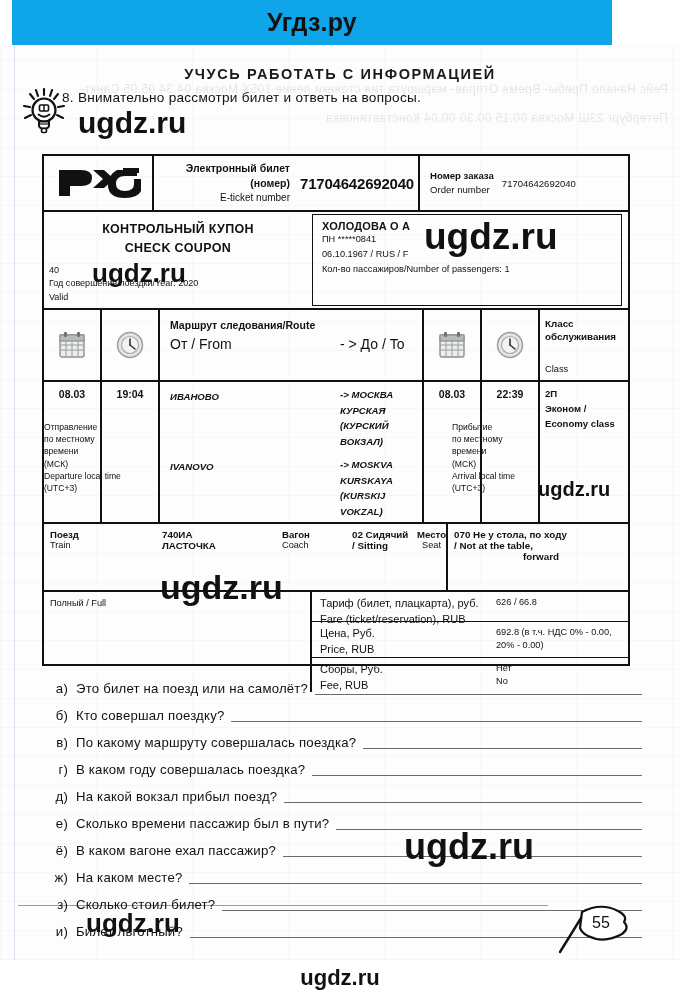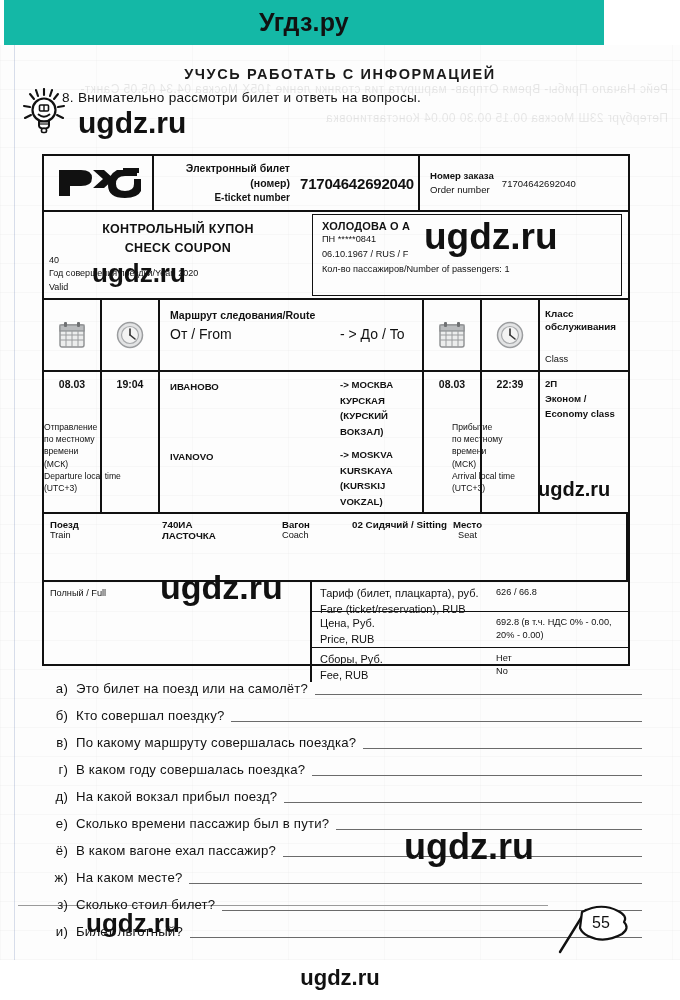--- a/index.html
+++ b/index.html
@@ -7,23 +7,23 @@
     width: 680px; height: 1000px;
     background: #ffffff;
     font-family: "Liberation Sans", sans-serif;
     color: #111;
     overflow: hidden;
   }
   #page { position: relative; width: 680px; height: 1000px; background:#fff; }
 
   
   .site-head {
-    position:absolute; left:4px; top:0; width:600px; height:45px;
+    position:absolute; left:12px; top:0; width:600px; height:45px;
     display:flex; align-items:center; justify-content:center;
-    background:#14b8a6; z-index:40;
+    background:#0ea5e9; z-index:40;
   }
   .site-head .txt { font-size:25px; font-weight:700; letter-spacing:.2px; color:#111; }
 
   .site-foot {
     position:absolute; left:0; bottom:2px; width:680px; height:40px;
     display:flex; align-items:center; justify-content:center; z-index:40;
   }
   .site-foot .txt { font-size:22px; font-weight:700; color:#111; }
 
   
@@ -78,21 +78,21 @@
   .r1 { height:56px; }
   .r1 .logo { width:110px; display:flex; align-items:center; justify-content:center; }
   .r1 .et   { flex:1; display:flex; align-items:center; padding:0 4px 0 10px; gap:10px;}
   .r1 .etlab{ text-align:right; line-height:1.45; }
   .r1 .etnum{ font-size:15px; font-weight:700; letter-spacing:-.2px; white-space:nowrap; }
   .r1 .ord  { width:208px; display:flex; align-items:center; padding-left:10px; gap:8px; }
   .r1 .ordlab{ line-height:1.45; }
   .r1 .ordnum{ font-size:9.5px; white-space:nowrap; }
 
   
-  .r2 { height:88px; }
+  .r2 { height:98px; }
   .r2 .coupon { width:268px; padding:8px 0 0 0; position:relative; }
   .coupon .ttl { text-align:center; font-weight:700; font-size:12.5px; letter-spacing:.3px; line-height:1.55; }
   .coupon .meta { position:absolute; left:5px; bottom:4px; line-height:1.5; font-size:9px; }
   .r2 .pass { flex:1; padding:8px 0 0 10px; position:relative; }
   .pass .nm { font-weight:700; font-size:11px; letter-spacing:.2px; }
   .pass .ln { line-height:1.62; font-size:9.2px; }
   
   .pass-frame {
     position:absolute; left:0; top:2px; right:6px; bottom:2px;
     border:1.6px solid #111; pointer-events:none;
@@ -116,21 +116,21 @@
   .r4 { height:142px; }
   .r4 .c-d1 { width:58px; text-align:center; padding-top:6px; }
   .r4 .c-t1 { width:58px; text-align:center; padding-top:6px; }
   .r4 .c-rt { flex:1; padding:5px 0 0 10px; }
   .r4 .c-d2 { width:58px; text-align:center; padding-top:6px; }
   .r4 .c-t2 { width:58px; text-align:center; padding-top:6px; }
   .r4 .c-cl { width:88px; padding:5px 0 0 5px; }
   .bignum { font-weight:700; font-size:10.5px; }
   .sub { font-size:8.6px; line-height:1.42; margin-top:9px; }
   .sub.center { text-align:left; }
-  .legs { display:flex; }
+  .legs { display:flex;font-style:italic; }
   .legs .a { width:170px; font-weight:700; font-size:9.6px; line-height:2.0; }
   .legs .b { flex:1; font-weight:700; font-size:9.6px; line-height:1.62; }
   .clsval { font-weight:700; font-size:9.6px; line-height:1.55; }
 
   
   .r5 { height:68px; }
   .r5 .tr  { width:118px; padding:5px 0 0 6px; }
   .r5 .trv { width:120px; padding:5px 0 0 0; }
   .r5 .cg  { width:70px; padding:5px 0 0 0; }
   .r5 .cgv { flex:1; padding:5px 0 0 0; }
@@ -226,21 +226,21 @@
         <svg width="86" height="34" viewBox="0 0 86 34">
           <path d="M4 4 h22 q11 0 11 8 q0 8 -11 8 h-11 v10 h-11 z M15 10 h9 q4 0 4 2 q0 2 -4 2 h-9 z" fill="#111"></path>
           <path d="M38 4 h11 l10 9 l-10 9 h-11 l10 -9 z" fill="#111"></path>
           <path d="M62 4 h20 v6 h-12 q-9 0 -9 8 q0 7 9 7 q9 0 9 -7 v-5 h8 v7 q0 12 -17 12 q-17 0 -17 -13 q0 -10 9 -15 z" fill="#111"></path>
           <path d="M68 2 h16 v5 h-16 z" fill="#111"></path>
         </svg>
       </div>
       <div class="et br">
         <div class="etlab">
           <div style="font-weight:700;font-size:10.5px">Электронный билет (номер)</div>
-          <div style="font-weight:700;font-size:10px">E-ticket number</div>
+          <div style="font-weight:400;font-size:10px">E-ticket number</div>
         </div>
         <div class="etnum">71704642692040</div>
       </div>
       <div class="ord">
         <div class="ordlab">
           <div style="font-weight:700;font-size:9.6px">Номер заказа</div>
           <div style="font-size:9.6px">Order number</div>
         </div>
         <div class="ordnum">71704642692040</div>
       </div>
@@ -394,20 +394,25 @@
       </div>
       <div class="cgv br">
         <div style="display:flex;gap:6px;align-items:flex-start">
           <div class="val-b">02 Сидячий / Sitting</div>
           <div>
             <div class="lbl-b">Место</div>
             <div class="lbl-n" style="text-align:center">Seat</div>
           </div>
         </div>
       </div>
+      <div class="st">
+        <div class="val-b">070 Не у стола, по ходу</div>
+        <div class="val-b">/ Not at the table,</div>
+        <div class="val-b" style="text-align:center">forward</div>
+      </div>
     </div>
 
     <div class="row r6">
       <div class="full br">
         <span>Полный / Full</span>
       </div>
       <div class="fare">
         <div class="fare-line fl-h">
           <div class="l">
             <div>Тариф (билет, плацкарта), руб.</div>

